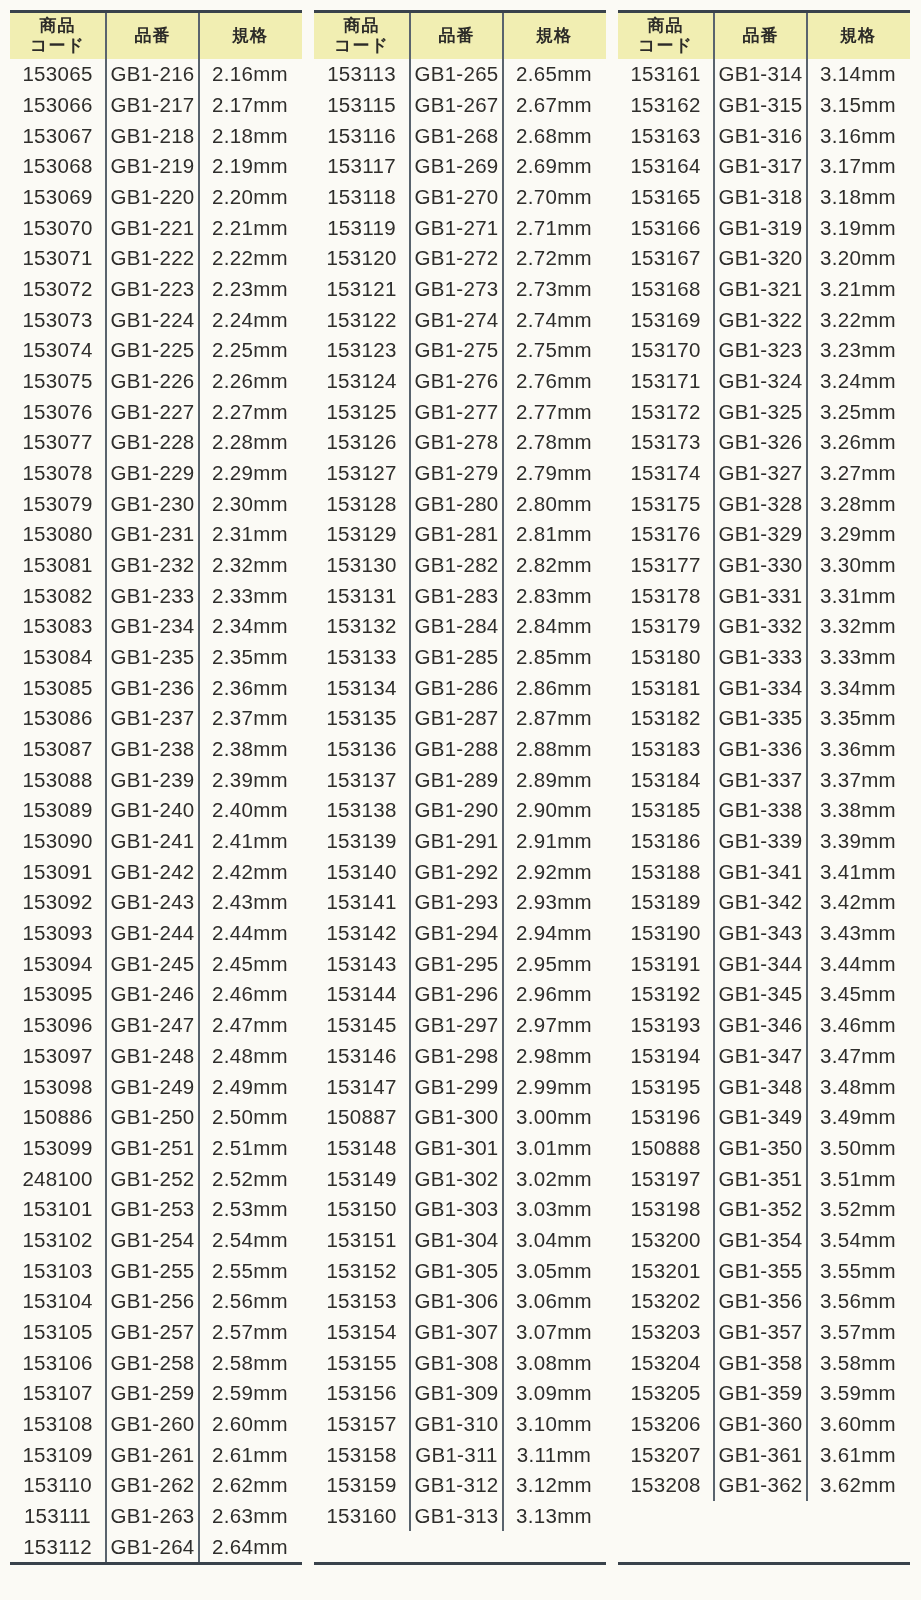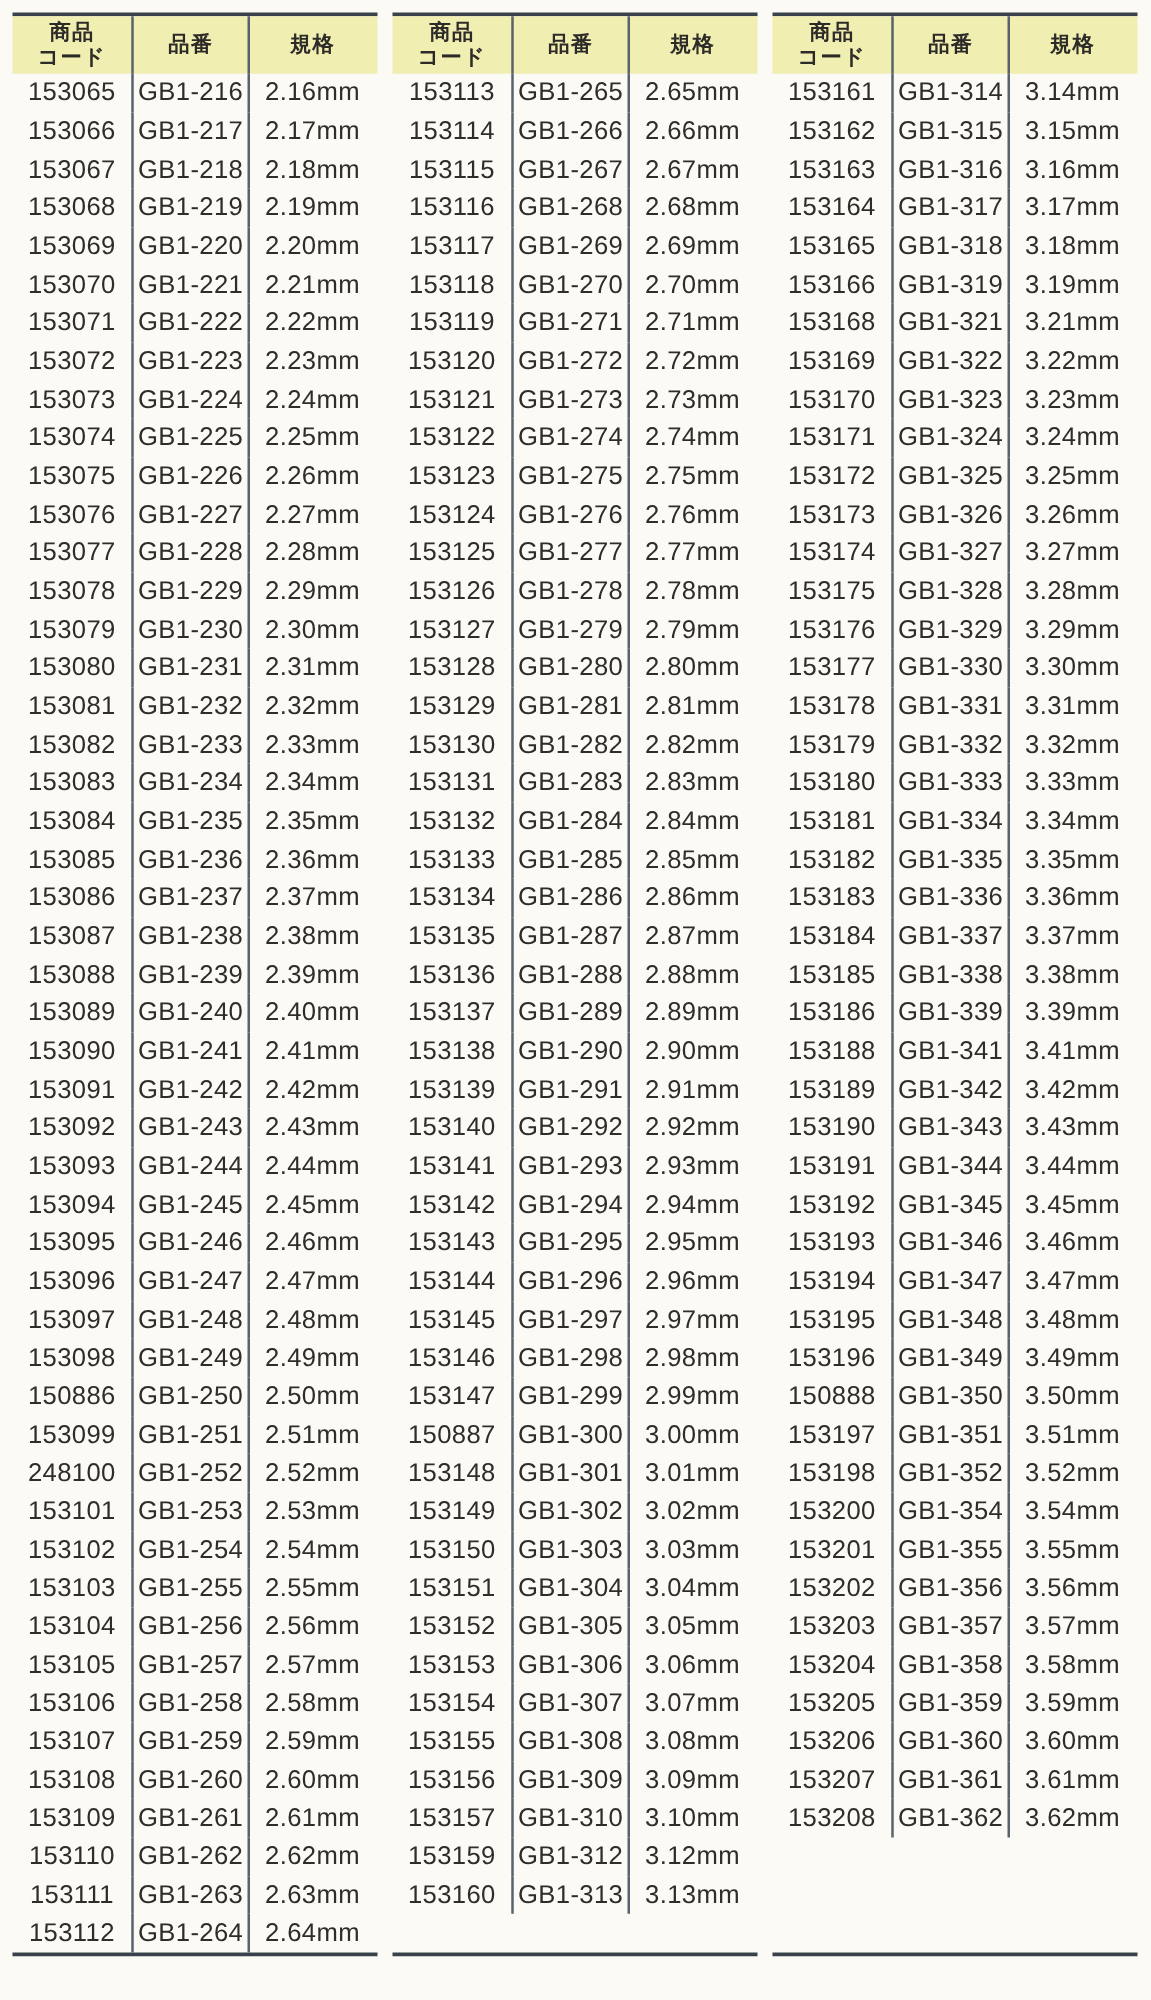--- a/index.html
+++ b/index.html
@@ -347,25 +347,20 @@
           <span>規格</span>
         </div>
       </div>
       <div class="tbody">
           <div class="tr">
             <div class="td c1">153113</div>
             <div class="td c2">GB1-265</div>
             <div class="td c3">2.65mm</div>
           </div>
           <div class="tr">
-            <div class="td c1">153114</div>
-            <div class="td c2">GB1-266</div>
-            <div class="td c3">2.66mm</div>
-          </div>
-          <div class="tr">
             <div class="td c1">153115</div>
             <div class="td c2">GB1-267</div>
             <div class="td c3">2.67mm</div>
           </div>
           <div class="tr">
             <div class="td c1">153116</div>
             <div class="td c2">GB1-268</div>
             <div class="td c3">2.68mm</div>
           </div>
           <div class="tr">
@@ -570,20 +565,25 @@
           </div>
           <div class="tr">
             <div class="td c1">153156</div>
             <div class="td c2">GB1-309</div>
             <div class="td c3">3.09mm</div>
           </div>
           <div class="tr">
             <div class="td c1">153157</div>
             <div class="td c2">GB1-310</div>
             <div class="td c3">3.10mm</div>
+          </div>
+          <div class="tr">
+            <div class="td c1">153158</div>
+            <div class="td c2">GB1-311</div>
+            <div class="td c3">3.11mm</div>
           </div>
           <div class="tr">
             <div class="td c1">153159</div>
             <div class="td c2">GB1-312</div>
             <div class="td c3">3.12mm</div>
           </div>
           <div class="tr">
             <div class="td c1">153160</div>
             <div class="td c2">GB1-313</div>
             <div class="td c3">3.13mm</div>
@@ -629,20 +629,25 @@
             <div class="td c1">153165</div>
             <div class="td c2">GB1-318</div>
             <div class="td c3">3.18mm</div>
           </div>
           <div class="tr">
             <div class="td c1">153166</div>
             <div class="td c2">GB1-319</div>
             <div class="td c3">3.19mm</div>
           </div>
           <div class="tr">
+            <div class="td c1">153167</div>
+            <div class="td c2">GB1-320</div>
+            <div class="td c3">3.20mm</div>
+          </div>
+          <div class="tr">
             <div class="td c1">153168</div>
             <div class="td c2">GB1-321</div>
             <div class="td c3">3.21mm</div>
           </div>
           <div class="tr">
             <div class="td c1">153169</div>
             <div class="td c2">GB1-322</div>
             <div class="td c3">3.22mm</div>
           </div>
           <div class="tr">

